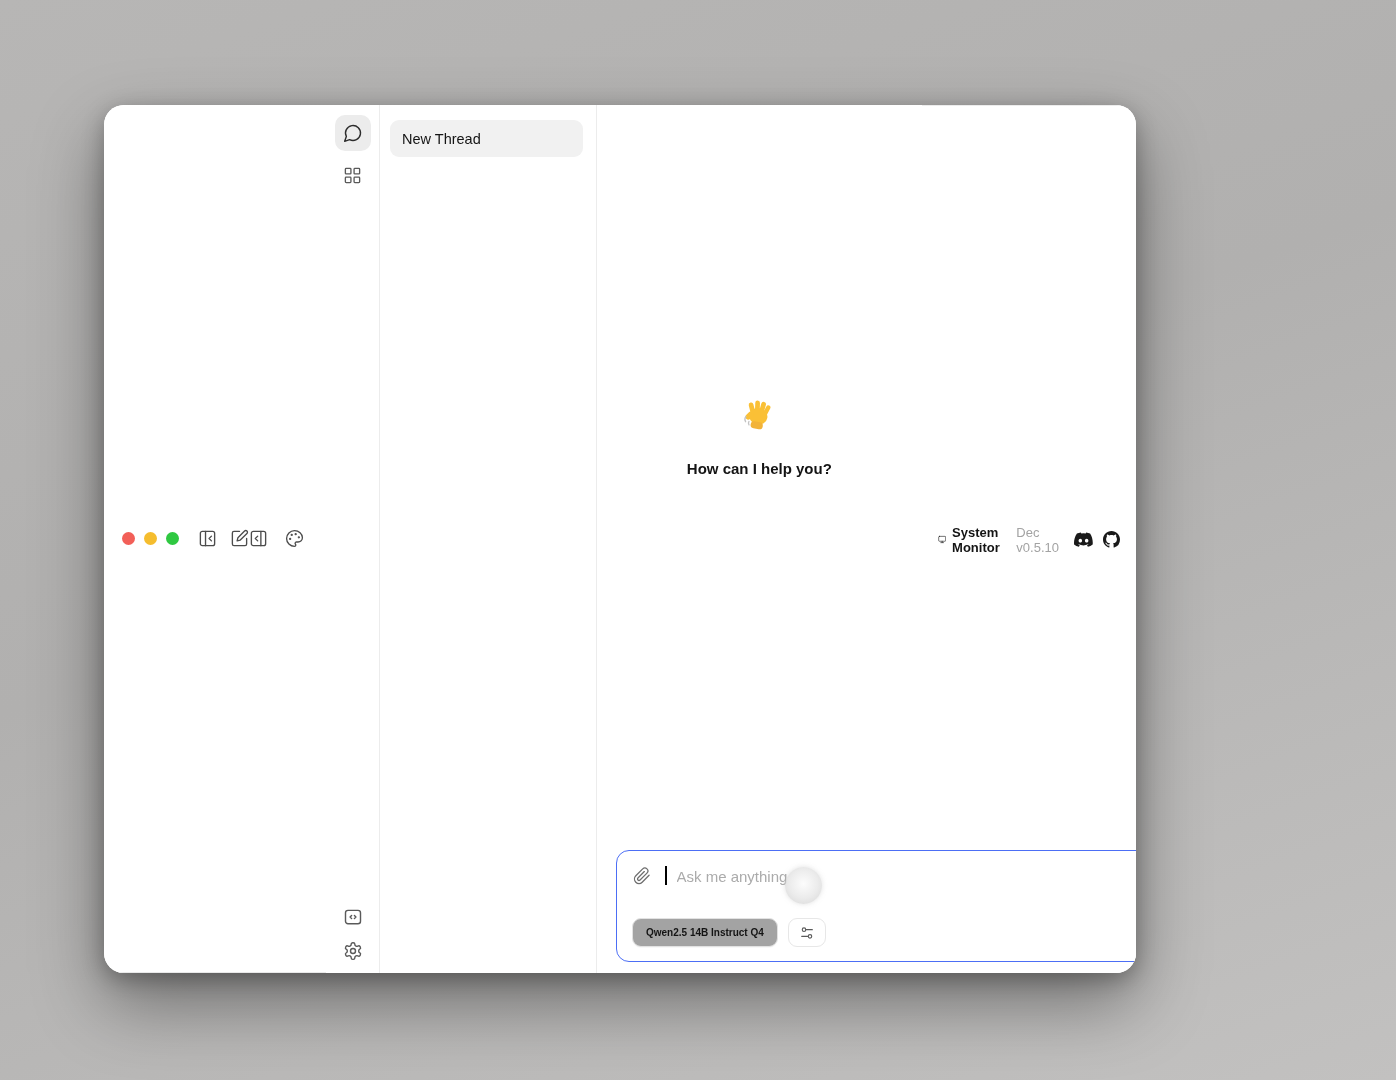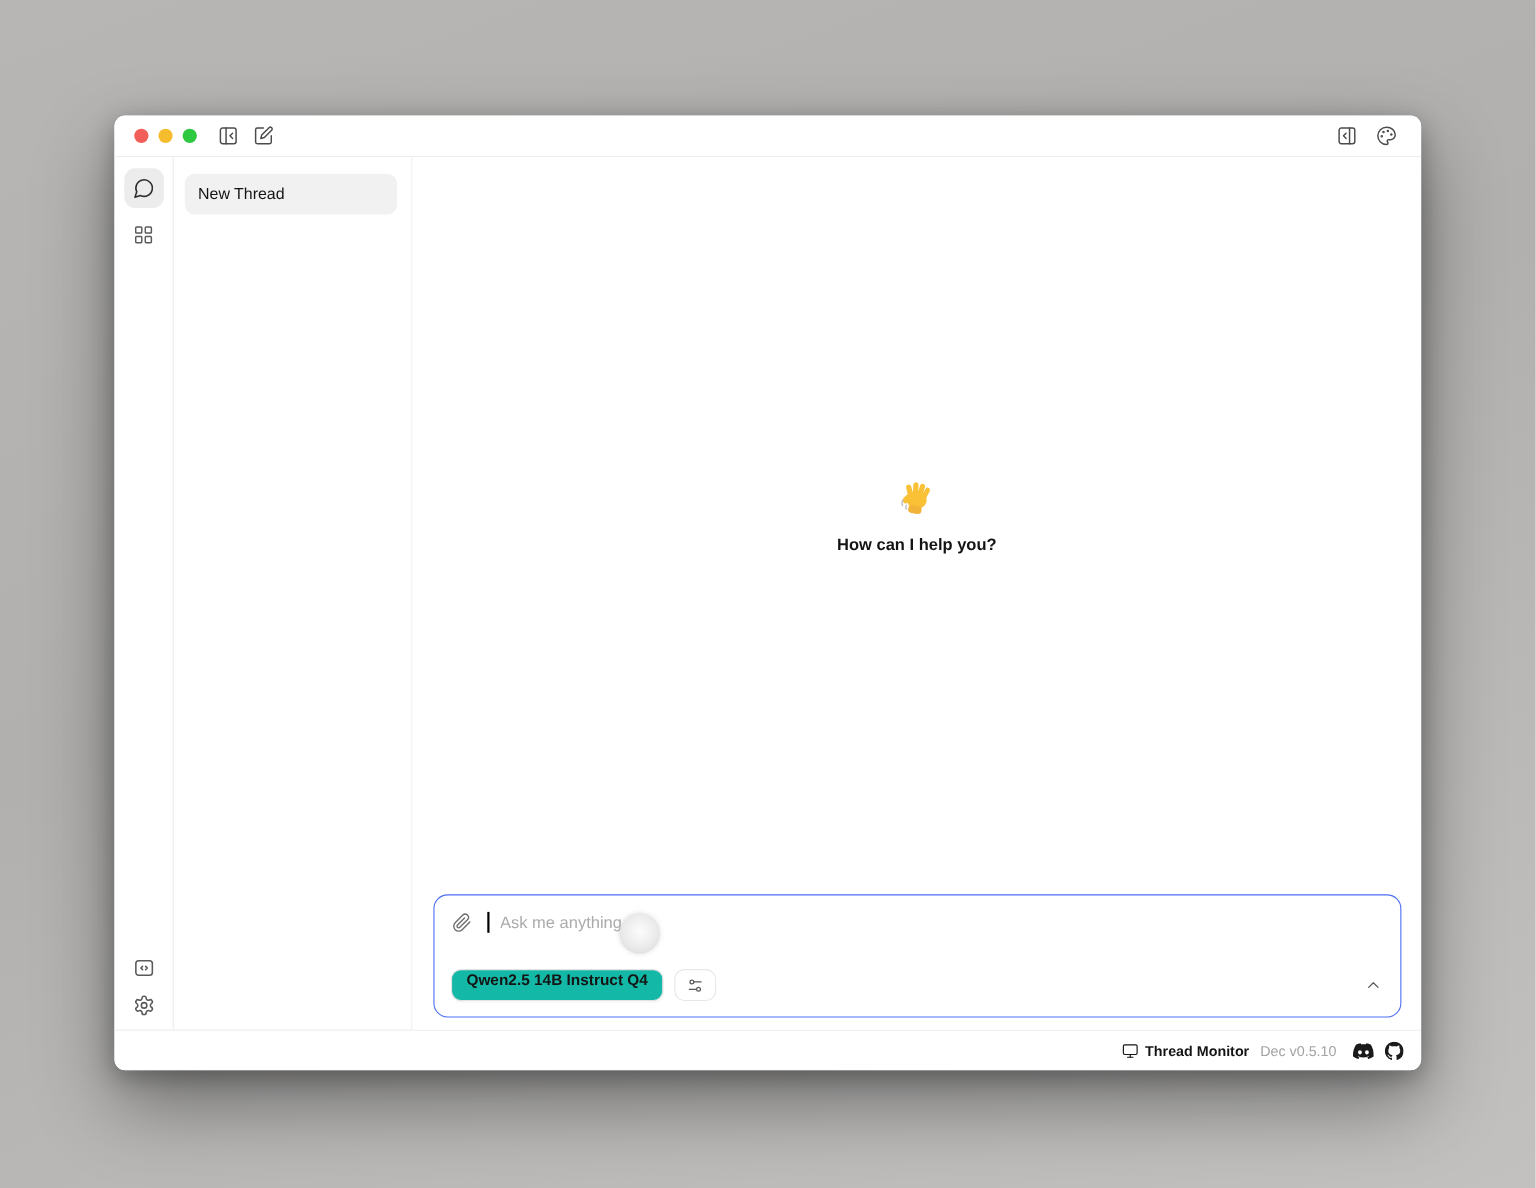--- a/index.html
+++ b/index.html
@@ -3,59 +3,59 @@
 <meta charset="utf-8">
 <style>
   * { box-sizing: border-box; margin: 0; padding: 0; }
   html,body { width:1396px; height:1080px; overflow:hidden; }
   body {
     font-family: "Liberation Sans", sans-serif;
     background: linear-gradient(160deg, #b7b6b5 0%, #b1b0af 45%, #c2c1c0 100%);
     position: relative;
   }
   .window {
-    position:absolute; left:104px; top:105px; width:1188px; height:868px;
-    background:#ffffff; border-radius:10px;
+    position:absolute; left:104px; top:105px; width:1032px; height:868px;
+    background:#ffffff; border-radius:20px;
     box-shadow: 0 30px 70px rgba(0,0,0,.40), 0 6px 22px rgba(0,0,0,.28);
-    display:flex; flex-direction:column; overflow:hidden;
+    display:flex; flex-direction:row; overflow:hidden;
   }
   
   .titlebar { flex:0 0 38px; border-bottom:1px solid #e9e9e9; display:flex; align-items:center; padding:0 22px 0 18px; background:#fff; }
   .lights { display:flex; gap:9px; align-items:center; }
   .light { width:13px; height:13px; border-radius:50%; }
   .tb-group { display:flex; gap:13px; align-items:center; margin-left:19px; color:#4c4c4c; }
   .tb-right { margin-left:auto; display:flex; gap:17px; align-items:center; color:#4c4c4c; }
   .icon-btn { display:flex; align-items:center; justify-content:center; cursor:default; }
   svg.ln { fill:none; stroke:currentColor; stroke-width:1.7; stroke-linecap:round; stroke-linejoin:round; }
   
   .content { flex:1; display:flex; min-height:0; background:#fff; }
   .rail { width:54px; flex:0 0 54px; border-right:1px solid #ececec; display:flex; flex-direction:column; align-items:center; padding:10px 0 12px; }
   .rail-chip { width:36px; height:36px; border-radius:10px; display:flex; align-items:center; justify-content:center; color:#2d2d2d; }
   .rail-chip.active { background:#ececec; }
   .rail-chip + .rail-chip { margin-top:6px; }
   .rail-bottom { margin-top:auto; display:flex; flex-direction:column; gap:14px; align-items:center; color:#5a5a5a; }
   .threads { width:217px; flex:0 0 217px; border-right:1px solid #ececec; padding:15px 13px 0 10px; }
   .thread-item { background:#f1f1f1; border-radius:9px; height:37px; display:flex; align-items:center; padding:0 12px; font-size:14.5px; color:#141414; font-weight:500; }
   .main { flex:1; position:relative; background:#fff; }
   
-  .hero { position:absolute; left:0; right:0; top:293px; display:flex; flex-direction:column; align-items:center; gap:12px; }
+  .hero { position:absolute; left:0; right:0; top:293px; display:flex; flex-direction:column; align-items:center; gap:24px; }
   .hero-text { font-size:15px; font-weight:600; color:#141414; }
   .sr-only { position:absolute; width:1px; height:1px; overflow:hidden; clip:rect(0 0 0 0); white-space:nowrap; }
   
   .composer { position:absolute; left:19px; bottom:11px; width:880px; height:112px;
     border:1.5px solid #4c6ef5; border-radius:13px; background:#fff; padding:15px 16px 14px; }
   .composer-row1 { display:flex; align-items:flex-end; gap:8px; color:#6e6e6e; }
   .caret { width:1.5px; height:19px; background:#000; margin-left:6px; }
   .chat-input { flex:1; border:none; outline:none; font-size:15px; color:#141414; font-family:"Liberation Sans",sans-serif; background:transparent; padding:0 0 0 2px; }
   .chat-input::placeholder { color:#ababab; }
   .ghost { position:absolute; left:168px; top:16px; width:37px; height:37px; border-radius:50%; pointer-events:none;
     background: radial-gradient(circle at 50% 45%, rgba(252,252,252,.95) 0%, rgba(232,232,232,.85) 52%, rgba(198,198,198,.55) 78%, rgba(205,205,205,0) 100%);
     box-shadow: 0 0 5px rgba(170,170,170,.35); }
   .composer-row2 { position:absolute; left:15px; right:16px; bottom:14px; display:flex; align-items:center; }
-  .model-pill { height:29px; border:1px solid #e2e2e2; border-radius:9px; background:#14b8a6; display:flex; padding:0 13px; font-size:14px; font-weight:600; color:#141414; box-shadow:0 1px 1px rgba(0,0,0,.03); }
+  .model-pill { height:29px; border:1px solid #e2e2e2; border-radius:9px; background:#a3a3a3; display:flex; align-items:center; padding:0 13px; font-size:10px; font-weight:600; color:#141414; box-shadow:0 1px 1px rgba(0,0,0,.03); }
   .sliders-btn { margin-left:10px; width:38px; height:29px; border:1px solid #e7e7e7; border-radius:9px; background:#fff; display:flex; align-items:center; justify-content:center; color:#5a5a5a; }
   .chevron-up { margin-left:auto; color:#5a5a5a; display:flex; align-items:center; }
   
   .statusbar { flex:0 0 37px; border-top:1px solid #ececec; display:flex; align-items:center; justify-content:flex-end; padding:0 16px; gap:10px; background:#fff; }
   .sysmon { display:flex; align-items:center; gap:6px; font-size:13px; font-weight:600; color:#141414; }
   .version { font-size:13px; color:#a3a3a3; margin-right:5px; }
   .sb-icon { display:flex; align-items:center; color:#141414; }
 </style>
 </head>
 <body>
@@ -198,21 +198,21 @@
     </div>
   </div>
 
   <div class="statusbar">
     <div class="sysmon">
       <svg class="ln" width="15" height="15" viewBox="0 0 24 24">
           <rect x="2" y="3" width="20" height="14" rx="2"></rect>
           <path d="M8 21h8"></path>
           <path d="M12 17v4"></path>
         </svg>
-      <span>Thread Monitor</span>
+      <span>System Monitor</span>
     </div>
     <span class="version">Dec v0.5.10</span>
     <span class="sb-icon">
       <svg width="19" height="15" viewBox="0 0 24 18" fill="#1a1a1a">
           <path d="M20.3 1.5A19.8 19.8 0 0 0 15.4 0c-.2.4-.5 1-.6 1.3a18.3 18.3 0 0 0-5.5 0C9.1.9 8.9.4 8.6 0A19.7 19.7 0 0 0 3.7 1.5C.6 6.2-.3 10.7.1 15.2a19.9 19.9 0 0 0 6 3c.5-.6.9-1.3 1.2-2a12.9 12.9 0 0 1-1.9-.9l.4-.3a14.2 14.2 0 0 0 12.1 0l.4.3c-.6.4-1.2.7-1.9.9.3.7.8 1.4 1.2 2a19.8 19.8 0 0 0 6-3c.5-5.2-.8-9.7-3.3-13.7zM8 12.9c-1.2 0-2.2-1.1-2.2-2.4S6.8 8.1 8 8.1s2.2 1.1 2.2 2.4-1 2.4-2.2 2.4zm8 0c-1.2 0-2.2-1.1-2.2-2.4s1-2.4 2.2-2.4 2.2 1.1 2.2 2.4-1 2.4-2.2 2.4z"></path>
         </svg>
     </span>
     <span class="sb-icon">
       <svg width="17" height="17" viewBox="0 0 16 16" fill="#1a1a1a">
           <path d="M8 0C3.58 0 0 3.58 0 8c0 3.54 2.29 6.53 5.47 7.59.4.07.55-.17.55-.38 0-.19-.01-.82-.01-1.49-2.01.37-2.53-.49-2.69-.94-.09-.23-.48-.94-.82-1.13-.28-.15-.68-.52-.01-.53.63-.01 1.08.58 1.23.82.72 1.21 1.87.87 2.33.66.07-.52.28-.87.51-1.07-1.78-.2-3.64-.89-3.64-3.95 0-.87.31-1.59.82-2.15-.08-.2-.36-1.02.08-2.12 0 0 .67-.21 2.2.82.64-.18 1.32-.27 2-.27s1.36.09 2 .27c1.53-1.04 2.2-.82 2.2-.82.44 1.1.16 1.92.08 2.12.51.56.82 1.27.82 2.15 0 3.07-1.87 3.75-3.65 3.95.29.25.54.73.54 1.48 0 1.07-.01 1.93-.01 2.2 0 .21.15.46.55.38A8.01 8.01 0 0 0 16 8c0-4.42-3.58-8-8-8z"></path>

